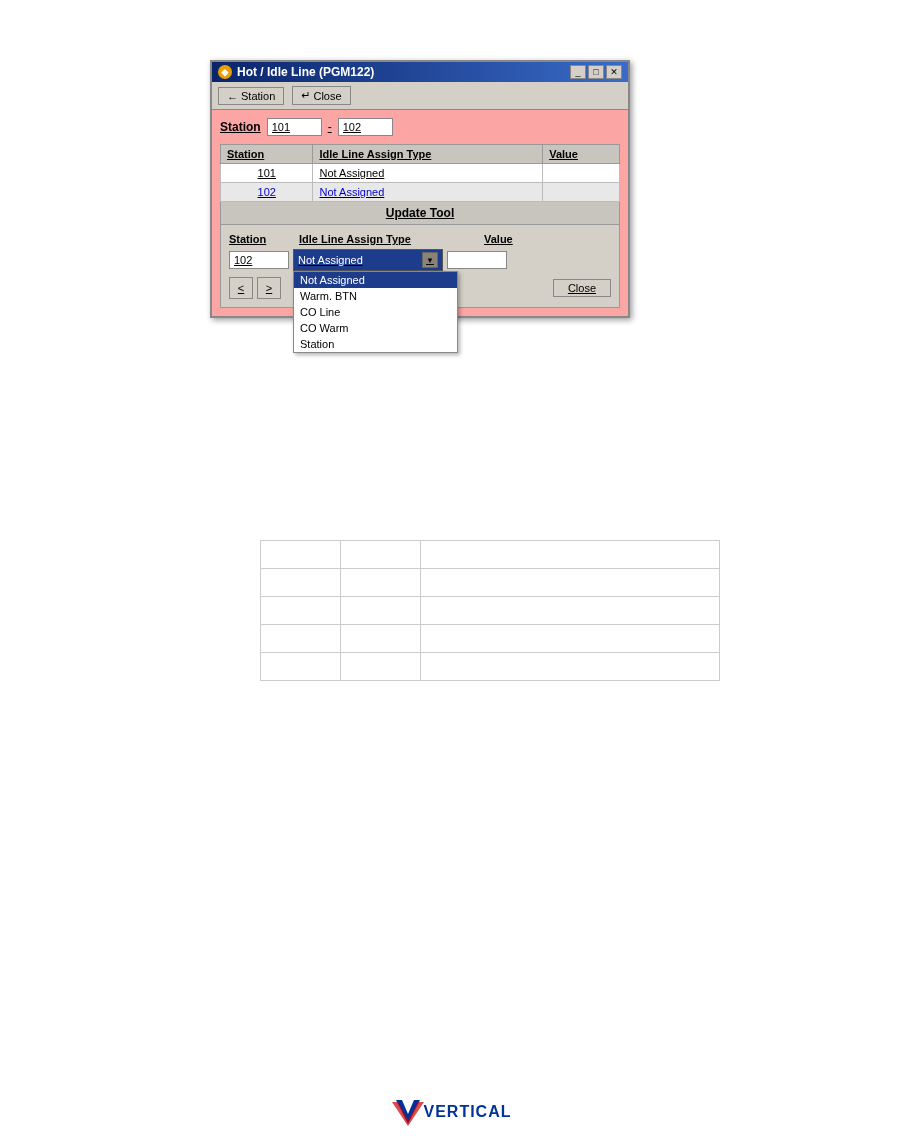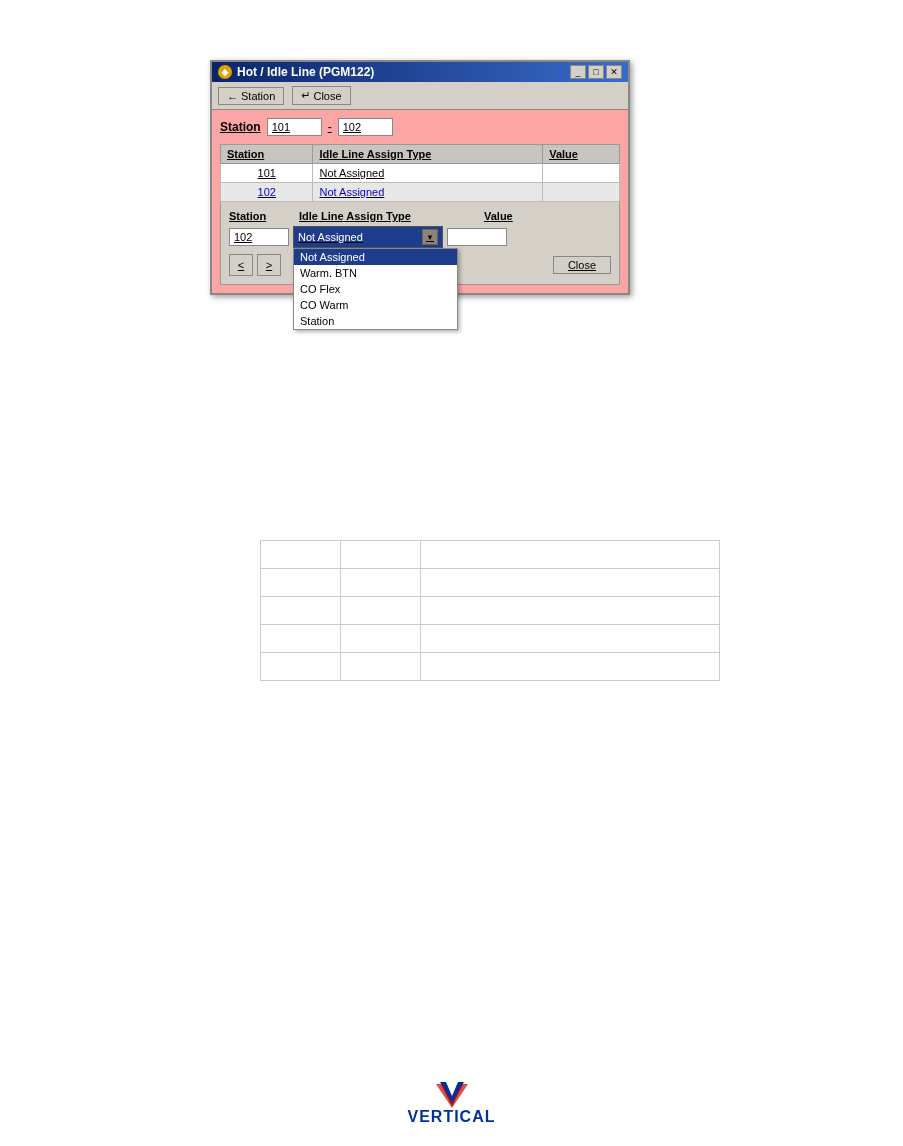--- a/index.html
+++ b/index.html
@@ -299,21 +299,20 @@
     .below-table .col3 { width: 300px; }
 
     
     .bottom-logo {
       position: absolute;
       bottom: 20px;
       left: 50%;
       transform: translateX(-50%);
       display: flex;
       align-items: center;
-      flex-direction: column;
     }
     .logo-icon {
       width: 32px;
       height: 28px;
     }
     .logo-text {
       font-size: 16px;
       font-weight: bold;
       color: #003399;
       letter-spacing: 1px;
@@ -373,41 +372,44 @@
             <td></td>
           </tr>
           <tr class="selected">
             <td class="station-num">102</td>
             <td>Not Assigned</td>
             <td></td>
           </tr>
         </tbody>
       </table>
 
+      <div class="update-tool-header">
+        <span>Update Tool</span>
+      </div>
 
       <div class="update-tool-body">
 
         <div class="update-tool-labels">
           <span class="update-label update-label-station">Station</span>
           <span class="update-label update-label-type">Idle Line Assign Type</span>
           <span class="update-label update-label-value">Value</span>
         </div>
 
         <div class="update-tool-inputs">
           <input class="update-station-input" type="text" value="102" style="">
 
           <div class="dropdown-container">
             <div class="dropdown-selected">
               <span>Not Assigned</span>
               <span class="dropdown-arrow">▼</span>
             </div>
             <div class="dropdown-list">
               <div class="dropdown-item active">Not Assigned</div>
               <div class="dropdown-item">Warm. BTN</div>
-              <div class="dropdown-item">CO Flex</div>
+              <div class="dropdown-item">CO Line</div>
               <div class="dropdown-item">CO Warm</div>
               <div class="dropdown-item">Station</div>
             </div>
           </div>
 
           <input class="value-input" type="text" value="" style="">
         </div>
 
         <div class="nav-close-row">
           <button class="nav-btn">

